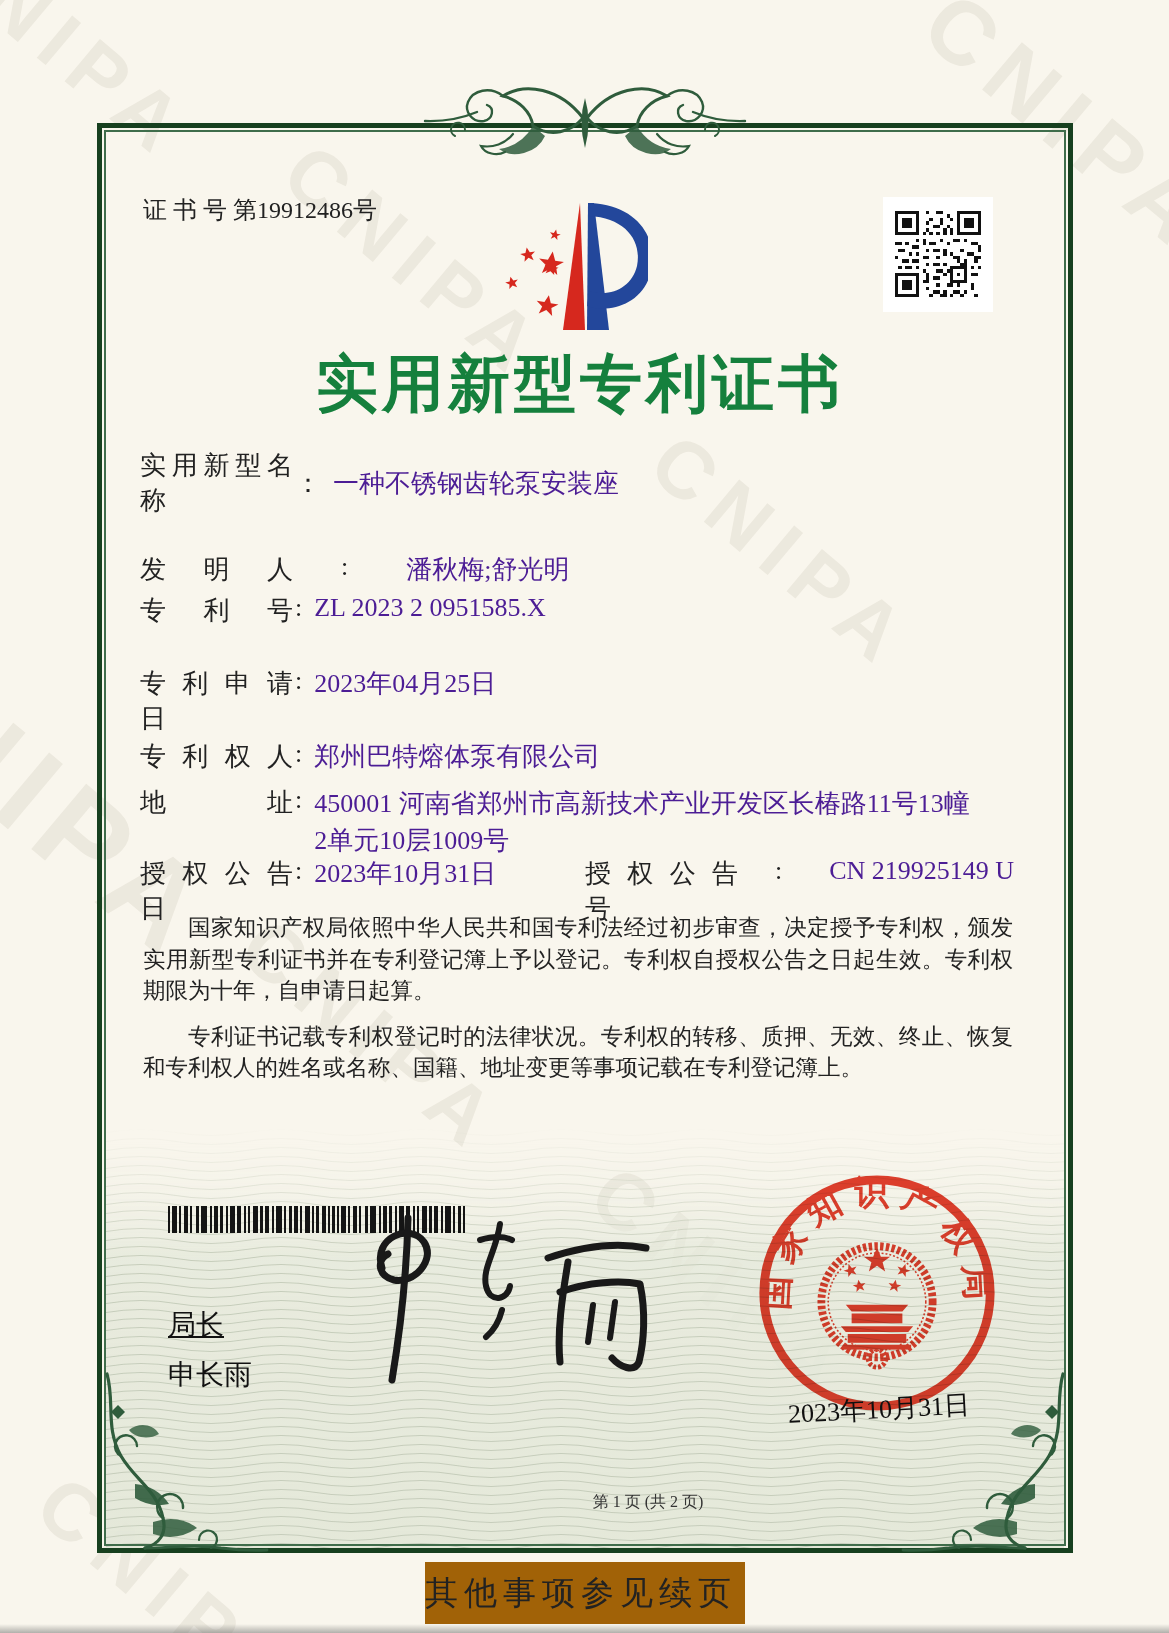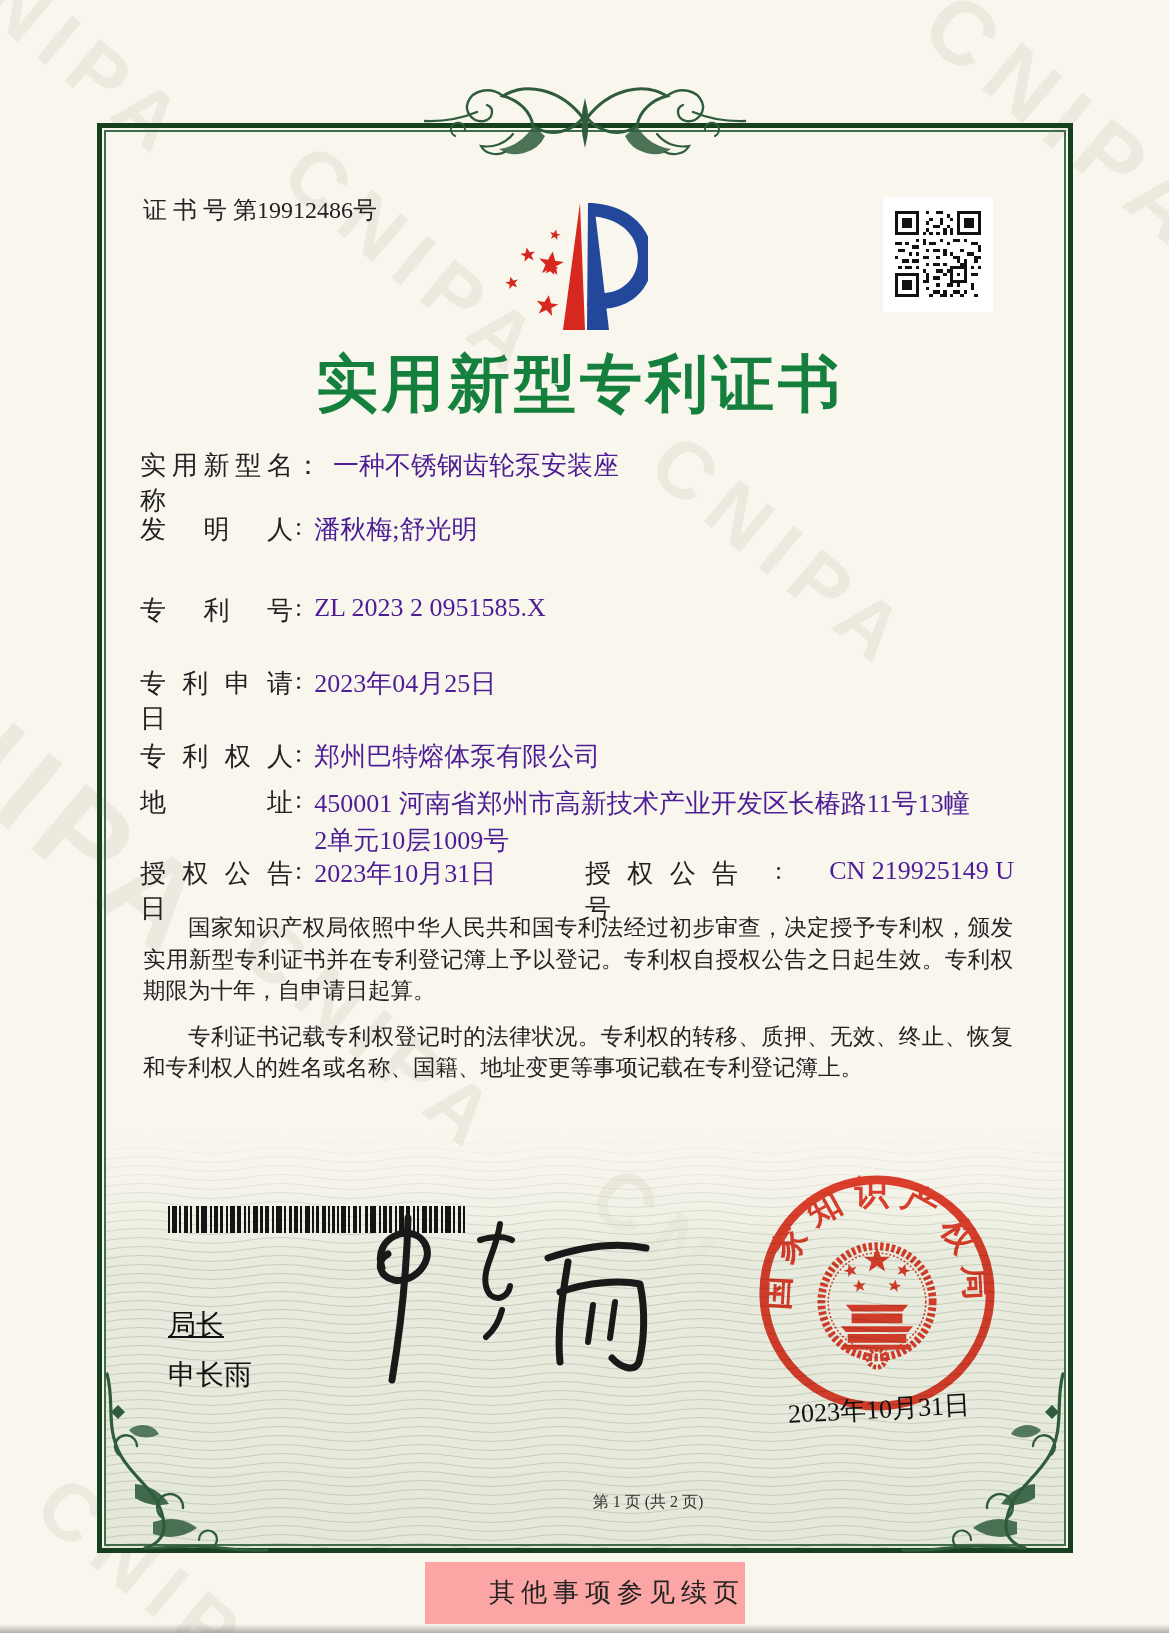--- a/index.html
+++ b/index.html
@@ -58,22 +58,22 @@
   .sig{position:absolute;left:352px;top:1210px;}
   
   .seal{position:absolute;left:755px;top:1171px;width:244px;height:244px;mix-blend-mode:multiply;}
   .seal-date{
     position:absolute;left:763px;top:1392px;width:232px;text-align:center;
     font-size:26px;color:#101010;transform:rotate(-3deg);
   }
   
   .page-num{position:absolute;left:97px;top:1492px;width:1102px;text-align:center;font-size:16px;color:#333;}
   .cont-box{
-    position:absolute;left:425px;top:1562px;width:320px;height:62px;background:#fca5a5;
-    text-align:right;line-height:62px;font-size:26px;letter-spacing:6px;color:#222;
+    position:absolute;left:425px;top:1562px;width:320px;height:62px;background:#a16207;
+    text-align:left;line-height:62px;font-size:33px;letter-spacing:6px;color:#222;
   }
   .bottom-shade{position:absolute;left:0;bottom:0;width:100%;height:9px;
     background:linear-gradient(to bottom, rgba(90,90,90,0), rgba(90,90,90,0.45));}
   .orn{position:absolute;pointer-events:none;}
 </style>
 </head>
 <body>
 
 <div class="wm" style="left:60px;top:42px;font-size:80px;">CNIPA</div>
 <div class="wm" style="left:1068px;top:122px;font-size:90px;">CNIPA</div>
@@ -179,26 +179,26 @@
       <path d="M9,0h1v1h-1z M12,0h2v1h-2z M15,1h1v1h-1z M10,2h1v1h-1z M13,2h1v2h-1z M16,2h1v1h-1z M9,3h1v1h-1z M11,4h2v1h-2z M15,4h1v1h-1z M9,5h1v1h-1z M14,5h1v1h-1z M16,5h1v1h-1z"></path>
       <path d="M0,9h2v1h-2z M3,9h1v1h-1z M5,10h1v1h-1z M1,11h2v1h-2z M4,12h1v1h-1z M0,13h1v1h-1z M2,14h2v1h-2z M5,14h1v1h-1z M1,16h1v1h-1z M3,16h2v1h-2z"></path>
       <path d="M8,8h1v2h-1z M10,9h2v1h-2z M13,8h1v1h-1z M15,9h1v1h-1z M17,8h2v1h-2z M20,8h1v1h-1z M22,9h2v1h-2z M9,11h1v1h-1z M11,11h2v1h-2z M14,11h1v2h-1z M16,12h1v1h-1z M19,11h1v1h-1z M21,12h2v1h-2z M8,13h2v1h-2z M12,13h1v1h-1z M17,13h2v1h-2z M20,14h1v1h-1z M23,13h1v2h-1z M9,15h1v1h-1z M11,15h2v1h-2z M14,15h1v1h-1z M19,15h2v1h-2z M22,16h1v1h-1z M8,17h1v1h-1z M12,17h2v1h-2z M15,17h1v1h-1z M24,10h1v2h-1z M24,13h1v1h-1z M18,14h1v1h-1z M24,16h1v1h-1z"></path>
       <path d="M9,18h1v2h-1z M11,19h2v1h-2z M14,18h1v1h-1z M16,19h1v1h-1z M22,18h2v1h-2z M8,20h2v1h-2z M12,21h1v1h-1z M15,21h2v1h-2z M18,21h1v1h-1z M20,20h1v1h-1z M22,21h1v2h-1z M9,22h1v1h-1z M11,23h2v1h-2z M14,23h1v1h-1z M17,23h2v1h-2z M20,23h1v1h-1z M10,24h1v1h-1z M13,24h2v1h-2z M16,24h1v1h-1z M19,24h1v1h-1z M23,24h1v1h-1z"></path>
     </g>
   </svg>
 </div>
 
 <div class="title">实用新型专利证书</div>
 
-<div class="row" style="top:448px;">
+<div class="row" style="top:448px;align-items:center;">
   <span class="lab">实用新型名称</span>
   <span class="col">：</span>
   <span class="val">一种不锈钢齿轮泵安装座</span>
 </div>
-<div class="row" style="top:512px;">
+<div class="row" style="top:552px;gap:46px;">
   <span class="lab">发 明 人</span>
   <span class="col">:</span>
   <span class="val">潘秋梅;舒光明</span>
 </div>
 <div class="row" style="top:593px;">
   <span class="lab">专 利 号</span>
   <span class="col">:</span>
   <span class="val">ZL 2023 2 0951585.X</span>
 </div>
 <div class="row" style="top:666px;">

